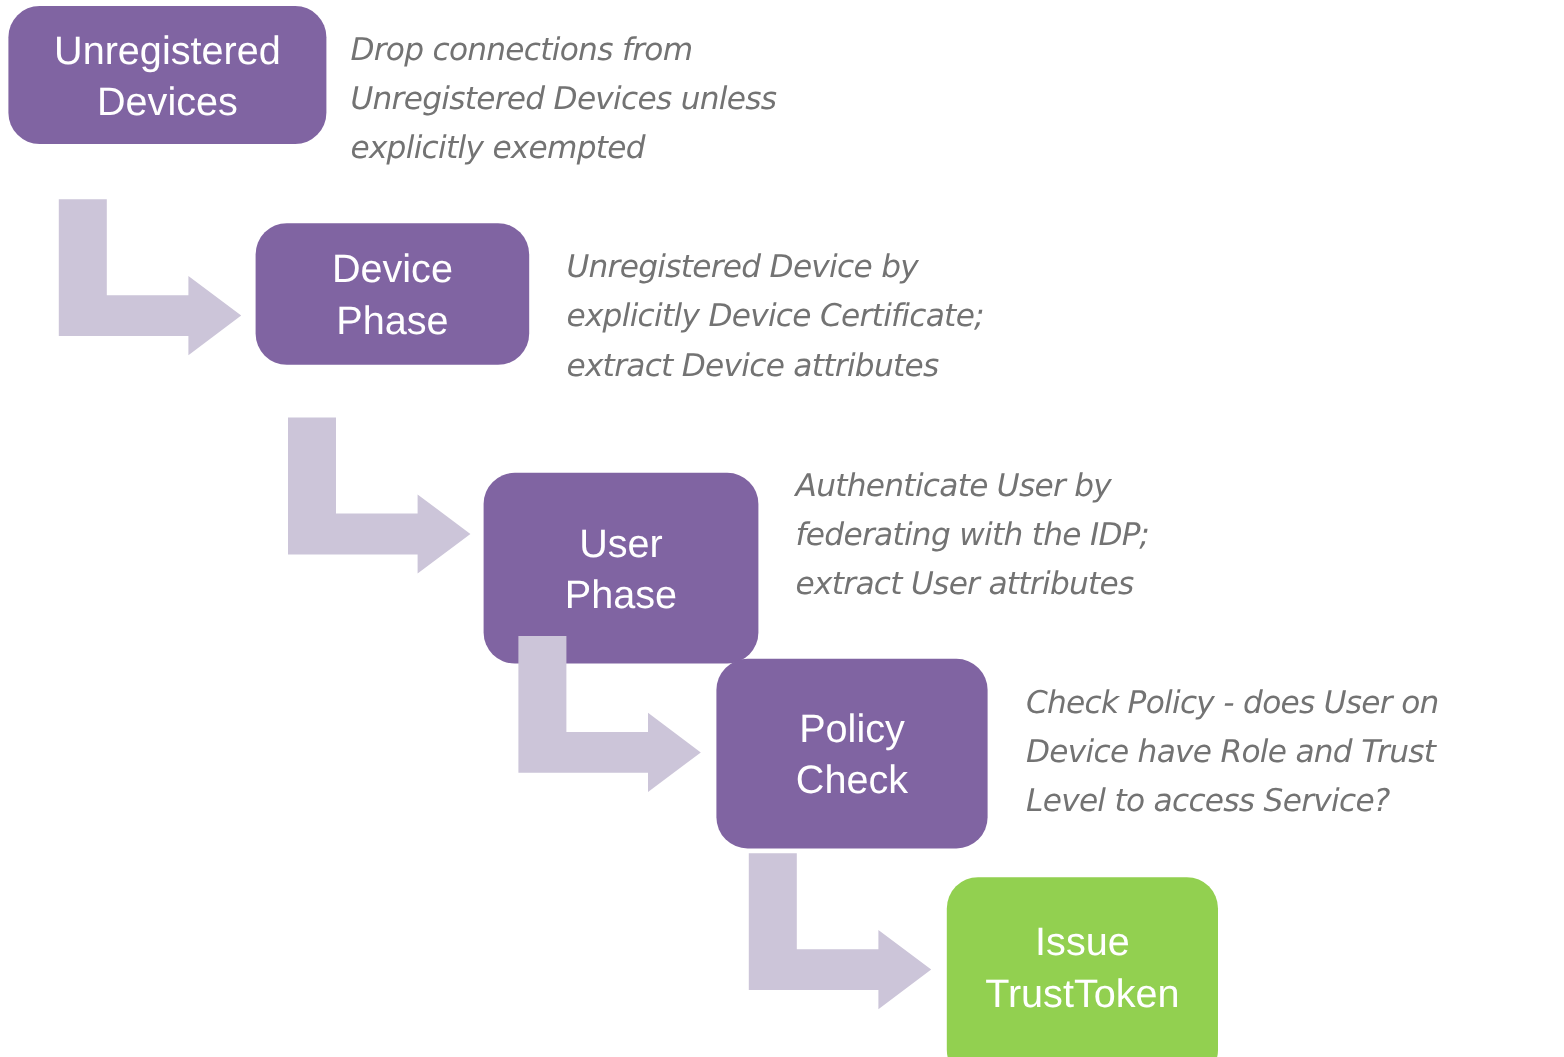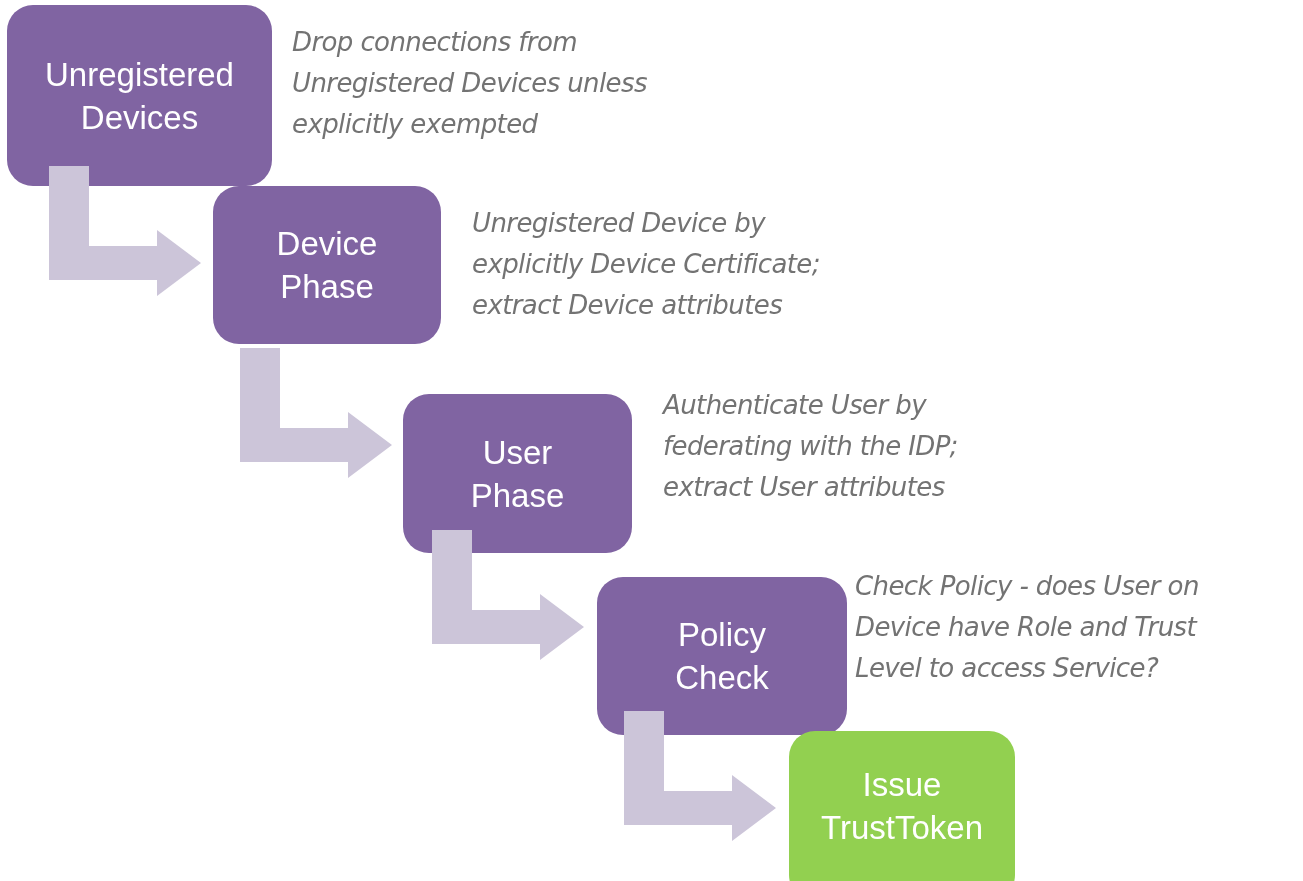--- a/index.html
+++ b/index.html
@@ -43,24 +43,24 @@
       letter-spacing: -0.6px;
     }
     .caption span { display: block; }
 
     svg.arrow {
       position: absolute;
       overflow: visible;
     }
     svg.arrow path { fill: #CCC5D9; }
 
-    #box-1 { left: 7px;   top: 5px;   width: 265px; height: 181px; }
-    #box-2 { left: 213px; top: 186px; width: 228px; height: 158px; }
+    #box-1 { left: 7px;   top: 5px;   width: 265px; height: 115px; }
+    #box-2 { left: 213px; top: 186px; width: 228px; height: 118px; }
     #box-3 { left: 403px; top: 367px; width: 229px; height: 159px; margin-top: 27px; }
-    #box-4 { left: 597px; top: 549px; width: 250px; height: 158px; margin-top: 28px; }
+    #box-4 { left: 597px; top: 549px; width: 226px; height: 158px; }
     #box-5 { left: 789px; top: 731px; width: 226px; height: 170px; padding-bottom: 20px; }
 
     #cap-1 { left: 292px; top: 22px; }
     #cap-2 { left: 472px; top: 203px; }
     #cap-3 { left: 663px; top: 385px; }
     #cap-4 { left: 855px; top: 566px; }
 
     #arrow-1 { left: 49px;  top: 166px; }
     #arrow-2 { left: 240px; top: 348px; }
     #arrow-3 { left: 432px; top: 530px; }

